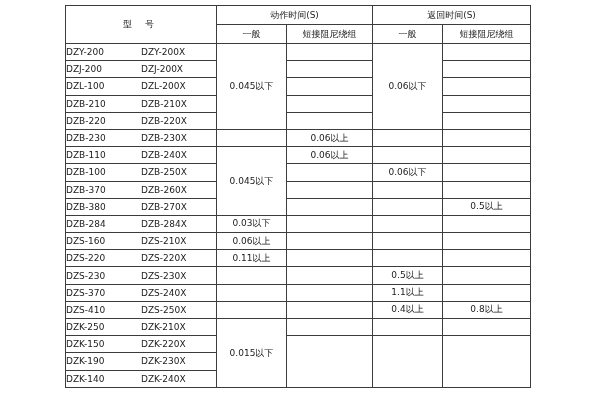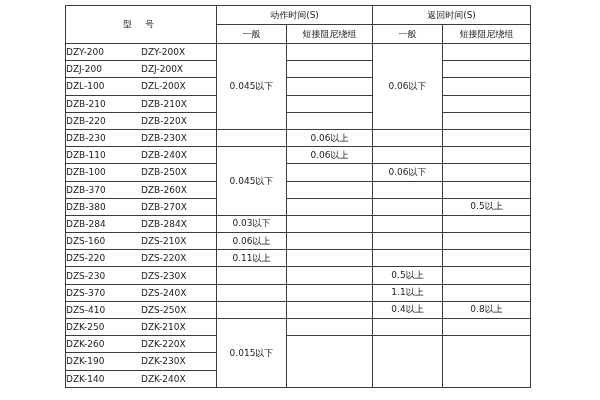--- a/index.html
+++ b/index.html
@@ -234,21 +234,21 @@
             </div>
           </td>
         <td rowspan="4">0.015以下</td>
         <td></td>
         <td></td>
         <td></td>
       </tr>
       <tr>
         <td>
             <div class="model-wrap">
-              <span>DZK-260</span>
+              <span>DZK-150</span>
               <span>DZK-220X</span>
             </div>
           </td>
         <td rowspan="3"></td>
         <td rowspan="3"></td>
         <td rowspan="3"></td>
       </tr>
       <tr>
         <td>
             <div class="model-wrap">

